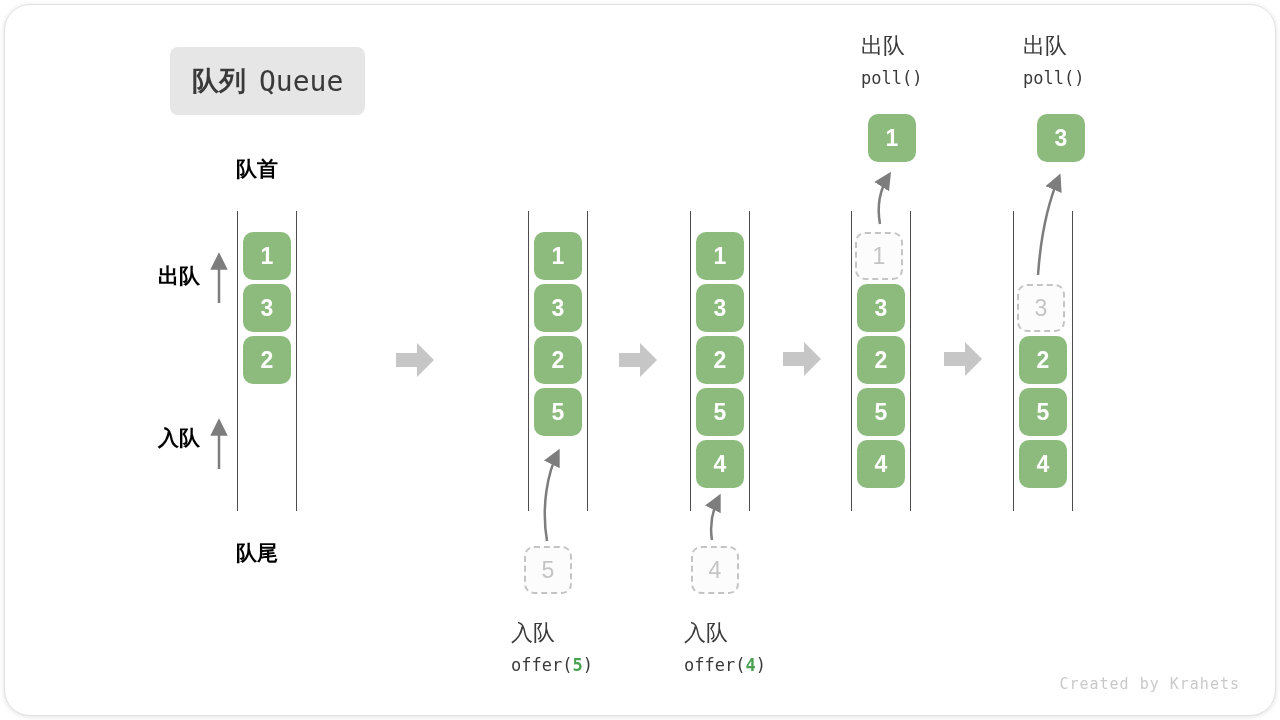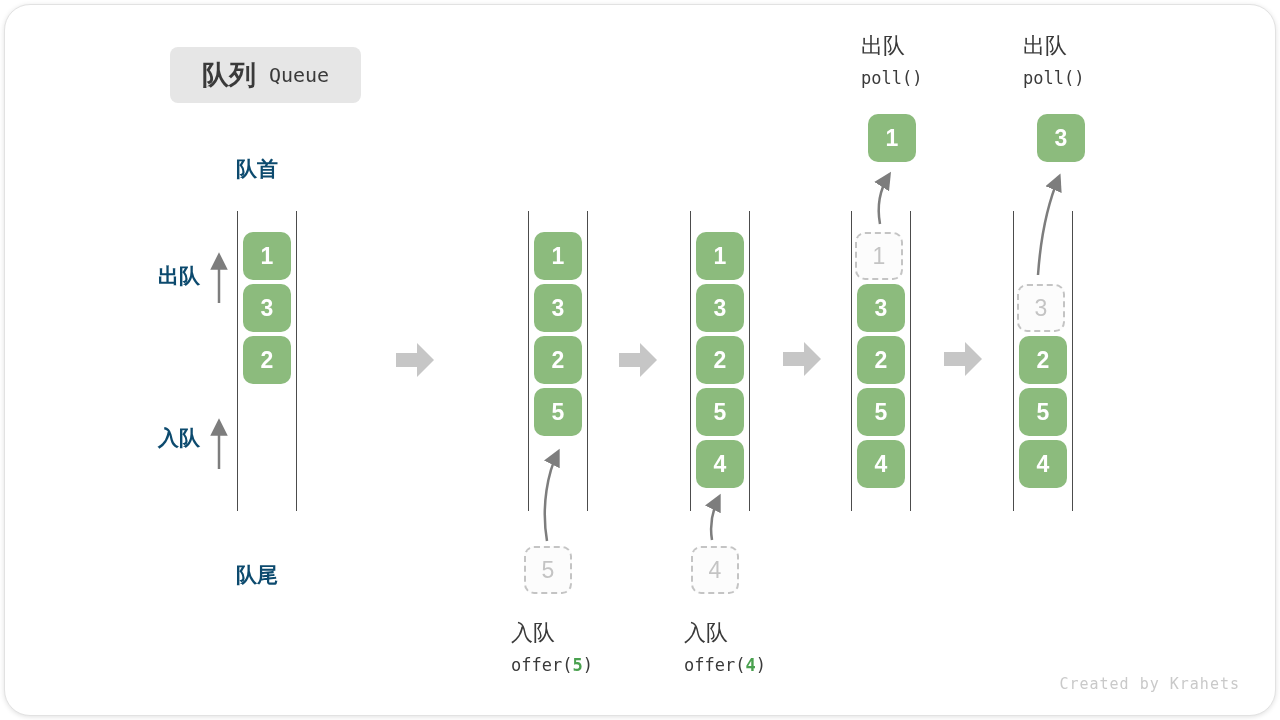--- a/index.html
+++ b/index.html
@@ -10,29 +10,29 @@
 
   .card {
     position:absolute; left:4px; top:4px; right:4px; bottom:4px;
     background:#fff; border:1px solid #e2e2e2; border-radius:26px;
     box-shadow:0 1px 5px rgba(0,0,0,0.12);
   }
 
   .mono { font-family:"DejaVu Sans Mono", monospace; }
 
   .title-badge {
-    position:absolute; left:170px; top:47px; height:56px; min-width:191px;
+    position:absolute; left:170px; top:47px; height:68px; min-width:191px;
     background:#e6e6e6; border-radius:8px;
     display:flex; align-items:center; justify-content:center; gap:13px;
     padding:0 22px;
   }
   .title-zh { font-size:27px; font-weight:700; color:#3a3a3a; }
-  .title-en { font-size:20px; color:#3a3a3a; }
+  .title-en { font-size:28px; color:#3a3a3a; }
 
-  .side-label { position:absolute; font-size:21px; font-weight:700; color:#0c4a6e; white-space:nowrap; }
+  .side-label { position:absolute; font-size:21px; font-weight:700; color:#000000; white-space:nowrap; }
 
   .channel {
     position:absolute; top:211px; width:60px; height:300px;
     border-left:1.5px solid #4c4c4c; border-right:1.5px solid #4c4c4c;
   }
 
   .qbox {
     position:absolute; width:48px; height:48px; border-radius:10px;
     background:#8cbb7d; color:#fff;
     display:flex; align-items:center; justify-content:center;
@@ -64,21 +64,21 @@
 
 <div class="stage">
   <div class="card"></div>
 
   <div class="title-badge">
     <span class="title-zh">队列</span>
     <span class="title-en mono">Queue</span>
   </div>
 
   <div class="side-label" style="left:236px; top:155px;">队首</div>
-  <div class="side-label" style="left:236px; top:561px;">队尾</div>
+  <div class="side-label" style="left:236px; top:539px;">队尾</div>
   <div class="side-label" style="left:158px; top:262px;">出队</div>
   <div class="side-label" style="left:158px; top:424px;">入队</div>
 
   <svg class="overlay">
     <defs>
       <marker id="ah" markerWidth="9" markerHeight="9" refX="5.5" refY="3.5" orient="auto">
         <path d="M0,0 L7,3.5 L0,7 Z" fill="#7d7d7d"></path>
       </marker>
     </defs>
 

